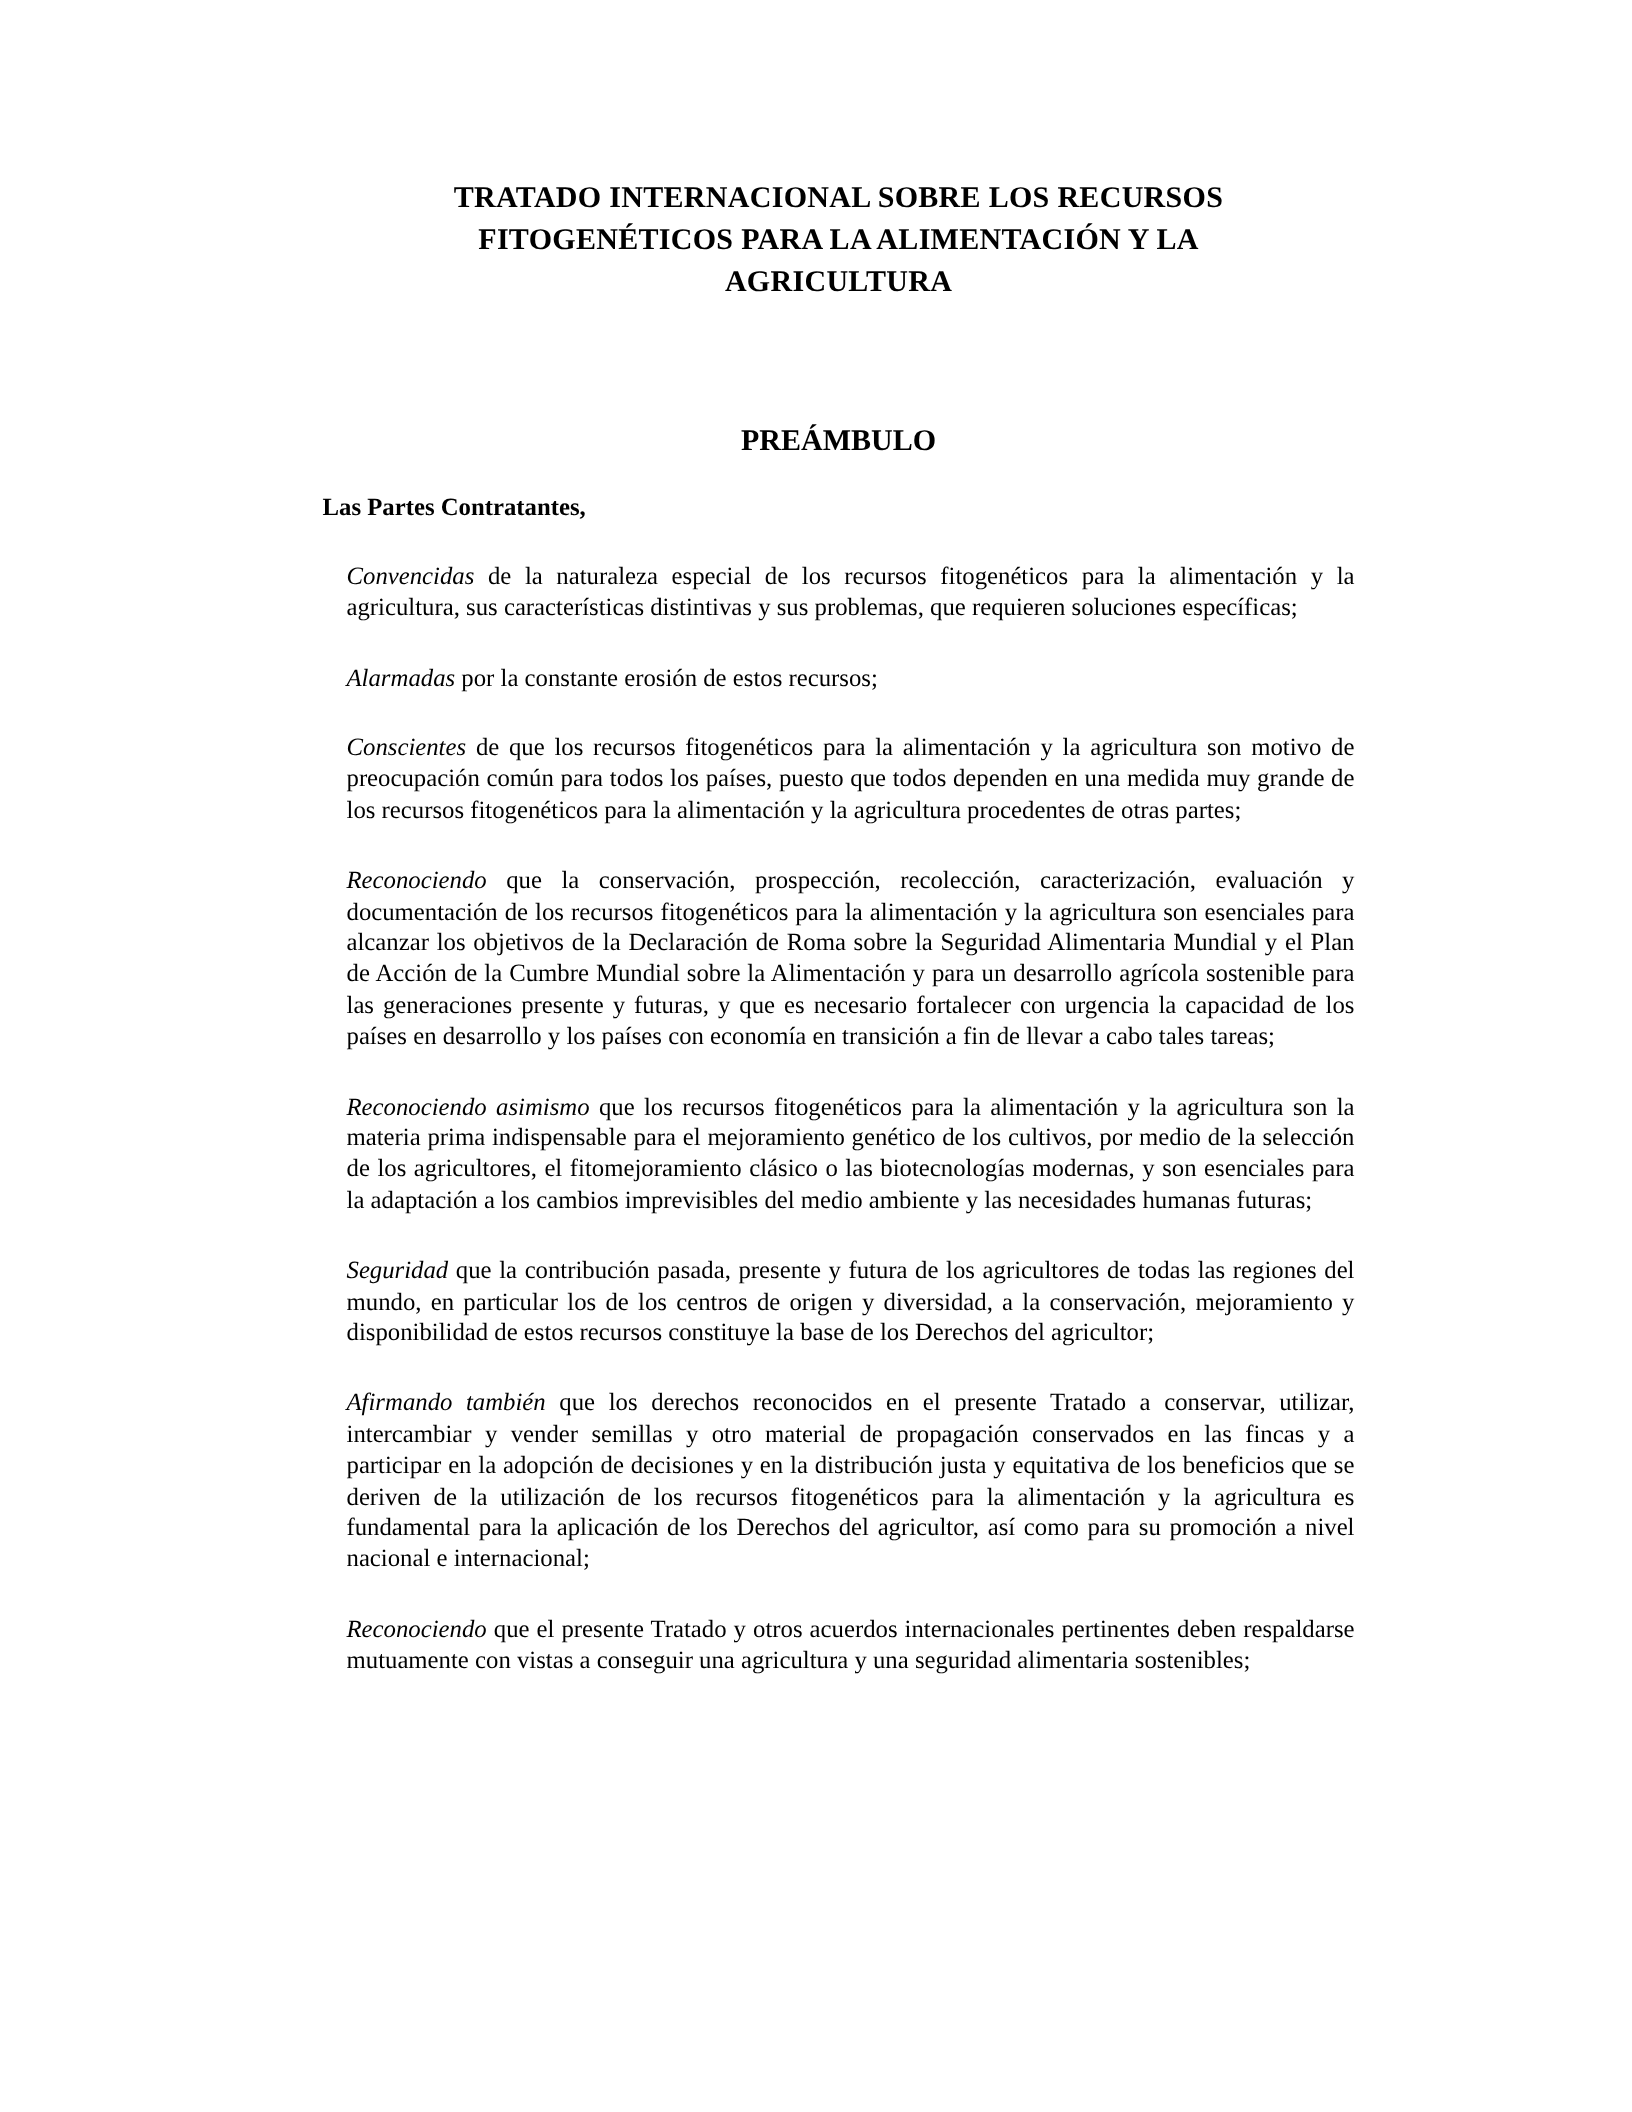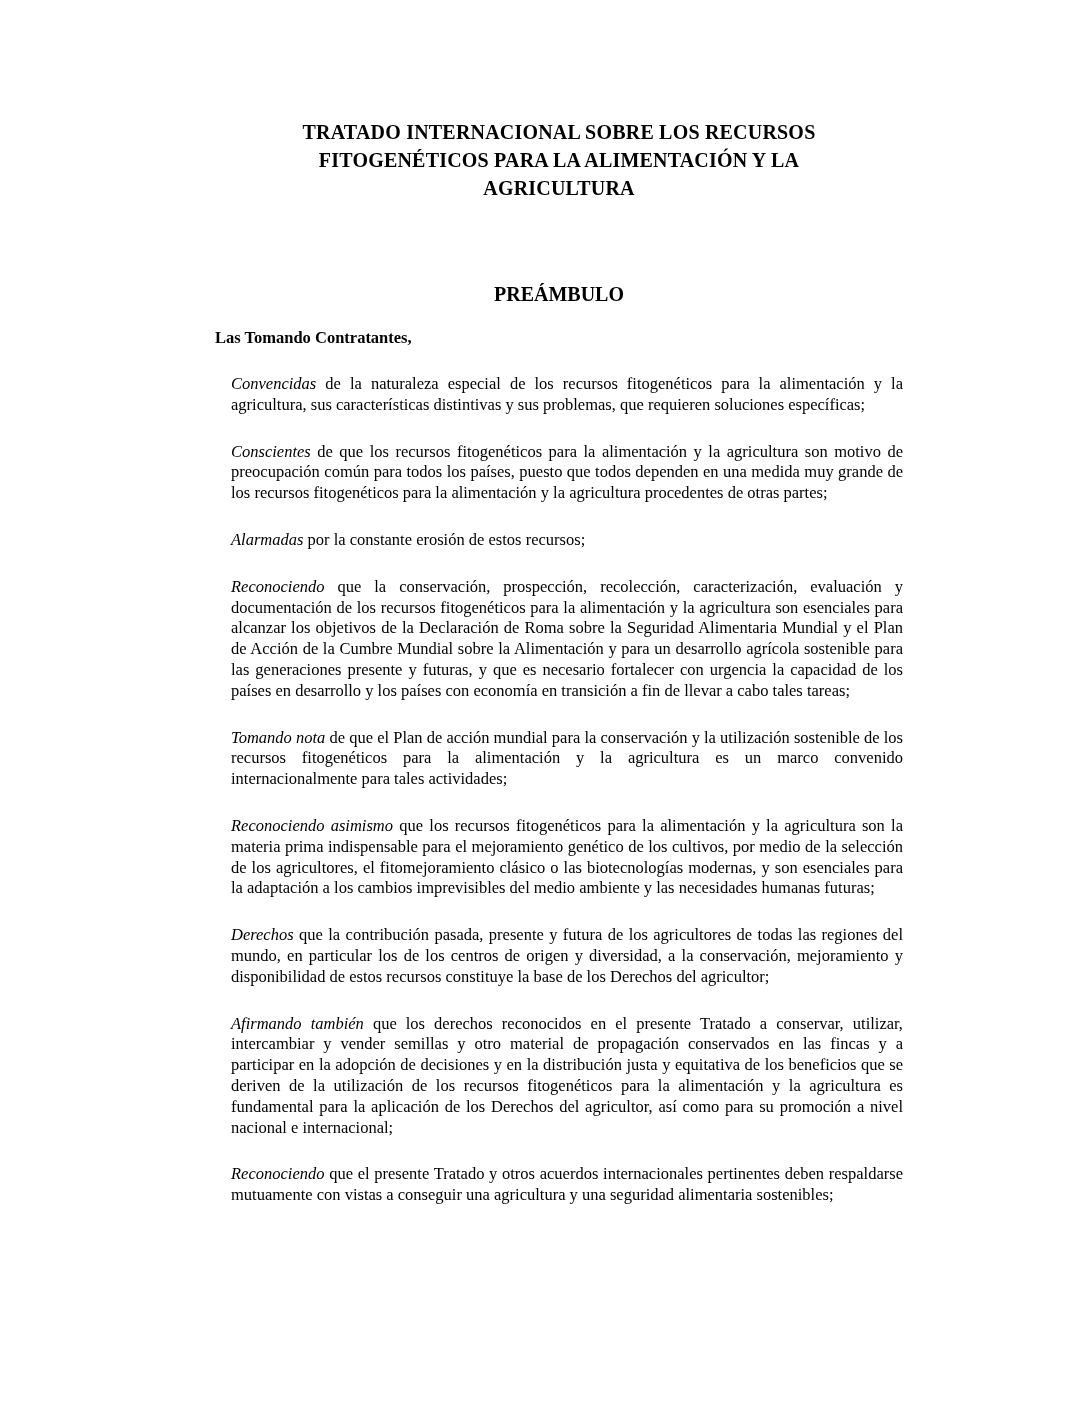--- a/index.html
+++ b/index.html
@@ -57,34 +57,33 @@
 </head>
 <body>
 
 <div class="page">
   <div class="content">
 
     <h1 class="doc-title">TRATADO INTERNACIONAL SOBRE LOS RECURSOS FITOGENÉTICOS PARA LA ALIMENTACIÓN Y LA AGRICULTURA</h1>
 
     <h2 class="section-heading">PREÁMBULO</h2>
 
-    <p class="salutation">Las Tomando Contratantes,</p>
+    <p class="salutation">Las Partes Contratantes,</p>
 
     <p class="para"><span class="lead">Convencidas</span> <span>de la naturaleza especial de los recursos fitogenéticos para la alimentación y la agricultura, sus características distintivas y sus problemas, que requieren soluciones específicas;</span></p>
 
+    <p class="para"><span class="lead">Alarmadas</span> <span>por la constante erosión de estos recursos;</span></p>
+
     <p class="para"><span class="lead">Conscientes</span> <span>de que los recursos fitogenéticos para la alimentación y la agricultura son motivo de preocupación común para todos los países, puesto que todos dependen en una medida muy grande de los recursos fitogenéticos para la alimentación y la agricultura procedentes de otras partes;</span></p>
-
-    <p class="para"><span class="lead">Alarmadas</span> <span>por la constante erosión de estos recursos;</span></p>
 
     <p class="para"><span class="lead">Reconociendo</span> <span>que la conservación, prospección, recolección, caracterización, evaluación y documentación de los recursos fitogenéticos para la alimentación y la agricultura son esenciales para alcanzar los objetivos de la Declaración de Roma sobre la Seguridad Alimentaria Mundial y el Plan de Acción de la Cumbre Mundial sobre la Alimentación y para un desarrollo agrícola sostenible para las generaciones presente y futuras, y que es necesario fortalecer con urgencia la capacidad de los países en desarrollo y los países con economía en transición a fin de llevar a cabo tales tareas;</span></p>
 
-    <p class="para"><span class="lead">Tomando nota</span> <span>de que el Plan de acción mundial para la conservación y la utilización sostenible de los recursos fitogenéticos para la alimentación y la agricultura es un marco convenido internacionalmente para tales actividades;</span></p>
 
     <p class="para"><span class="lead">Reconociendo asimismo</span> <span>que los recursos fitogenéticos para la alimentación y la agricultura son la materia prima indispensable para el mejoramiento genético de los cultivos, por medio de la selección de los agricultores, el fitomejoramiento clásico o las biotecnologías modernas, y son esenciales para la adaptación a los cambios imprevisibles del medio ambiente y las necesidades humanas futuras;</span></p>
 
-    <p class="para"><span class="lead">Derechos</span> <span>que la contribución pasada, presente y futura de los agricultores de todas las regiones del mundo, en particular los de los centros de origen y diversidad, a la conservación, mejoramiento y disponibilidad de estos recursos constituye la base de los Derechos del agricultor;</span></p>
+    <p class="para"><span class="lead">Seguridad</span> <span>que la contribución pasada, presente y futura de los agricultores de todas las regiones del mundo, en particular los de los centros de origen y diversidad, a la conservación, mejoramiento y disponibilidad de estos recursos constituye la base de los Derechos del agricultor;</span></p>
 
     <p class="para"><span class="lead">Afirmando también</span> <span>que los derechos reconocidos en el presente Tratado a conservar, utilizar, intercambiar y vender semillas y otro material de propagación conservados en las fincas y a participar en la adopción de decisiones y en la distribución justa y equitativa de los beneficios que se deriven de la utilización de los recursos fitogenéticos para la alimentación y la agricultura es fundamental para la aplicación de los Derechos del agricultor, así como para su promoción a nivel nacional e internacional;</span></p>
 
     <p class="para"><span class="lead">Reconociendo</span> <span>que el presente Tratado y otros acuerdos internacionales pertinentes deben respaldarse mutuamente con vistas a conseguir una agricultura y una seguridad alimentaria sostenibles;</span></p>
 
   </div>
 </div>
 
 </body></html>

